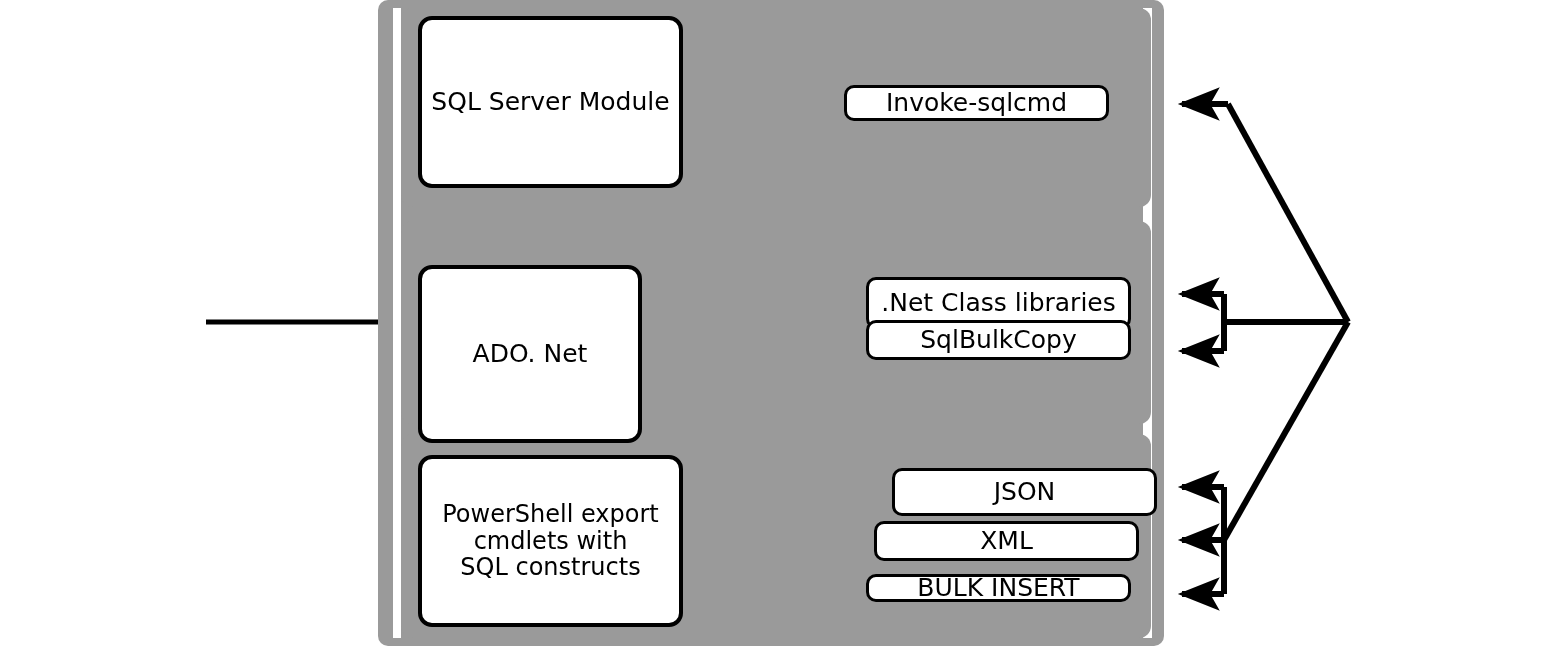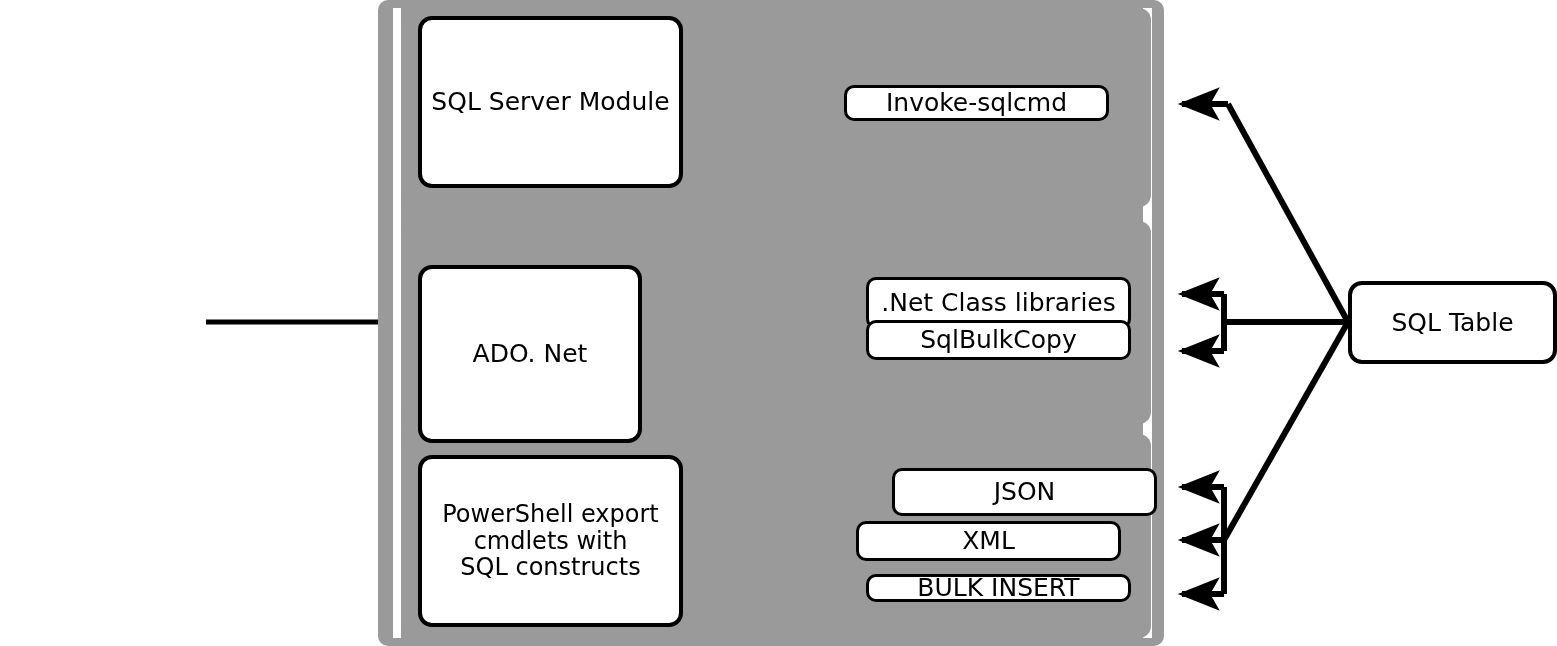--- a/index.html
+++ b/index.html
@@ -157,24 +157,21 @@
   </div>
 
   <div class="node" style="left:418px; top:455px; width:265px; height:172px; font-size:24px;">
     <span class="multiline">PowerShell export
 cmdlets with
 SQL constructs</span>
   </div>
   <div class="node thin" style="left:892px; top:468px; width:265px; height:48px;">
     <span>JSON</span>
   </div>
-  <div class="node thin" style="left:856px; top:521px; width:265px; height:40px;">
+  <div class="node thin" style="left:874px; top:521px; width:265px; height:40px;">
     <span>XML</span>
   </div>
   <div class="node thin" style="left:866px; top:574px; width:265px; height:28px;">
     <span>BULK INSERT</span>
   </div>
 
-  <div class="node" style="left:1348px; top:281px; width:209px; height:83px;">
-    <span>SQL Table</span>
-  </div>
 
 </div>
 
 </body></html>

